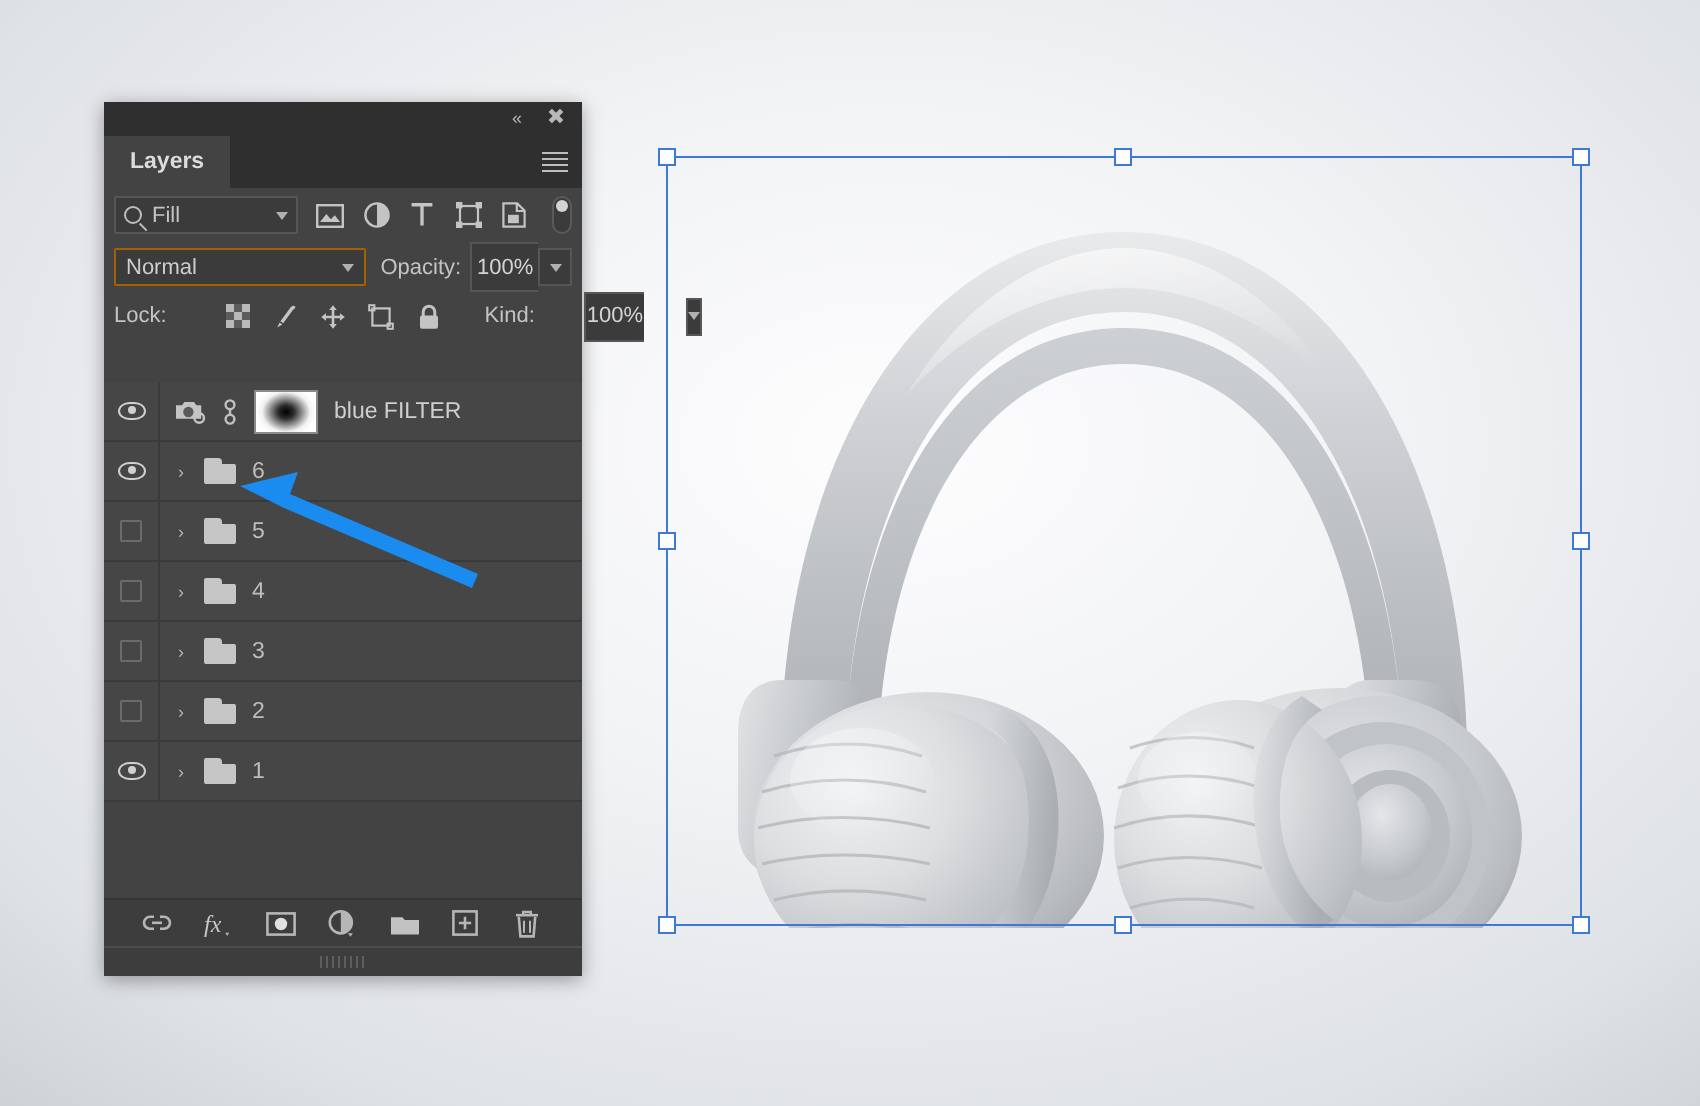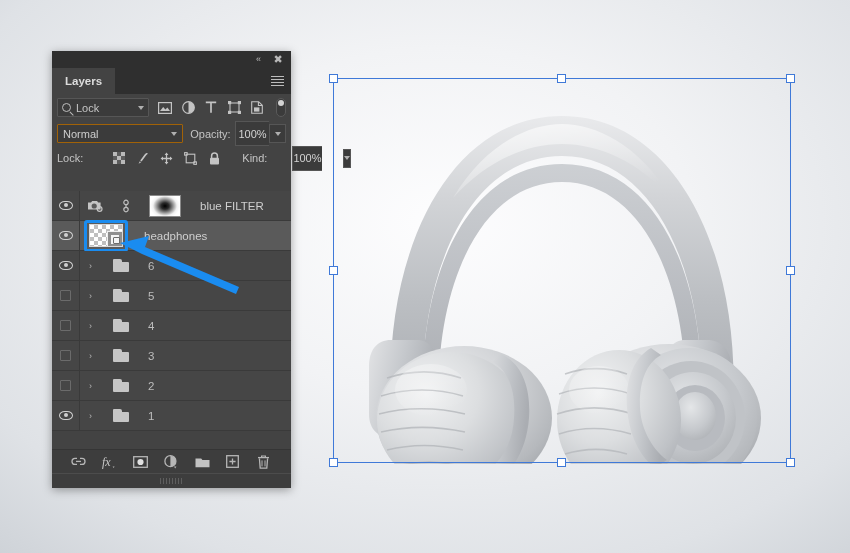--- a/index.html
+++ b/index.html
@@ -246,21 +246,21 @@
   .eye-off {
     width: 11px; height: 11px;
     border: 1px solid #6b6b6b;
     border-radius: 1px;
   }
   .row-body {
     flex: 1;
     display: flex; align-items: center;
     padding-left: 7px;
     min-width: 0;
-    gap: 19px;
+    gap: 8px;
   }
   .disc-arrow {
     width: 7px; height: 10px; flex: none;
     color: #b8b8b8;
     display:flex;align-items:center;justify-content:center;
     font-size: 9px;
   }
   .folder-ic {
     width: 16px; height: 13px; flex: none;
     position: relative;
@@ -501,21 +501,21 @@
         <span></span>
           <span></span>
           <span></span>
           <span></span>
       </div>
     </div>
 
     <div class="filter-row">
       <div class="kind-select">
         <span class="magn"></span>
-        <span class="kind-label">Lock</span>
+        <span class="kind-label">Fill</span>
         <span class="chev-dn"></span>
       </div>
       <div class="filter-icons">
         <div class="fi">
           <svg width="14" height="12" viewBox="0 0 14 12">
             <rect x="0.6" y="0.6" width="12.8" height="10.8" fill="none" stroke="#c4c4c4" stroke-width="1.2"></rect>
             <path d="M2 9 L5.2 5 L7.4 7.6 L9.4 5.6 L12 9 Z" fill="#c4c4c4"></path>
           </svg>
         </div>
         <div class="fi">
@@ -630,34 +630,20 @@
               <path d="M4 1.2 A2.2 2.2 0 0 1 4 5.6 A2.2 2.2 0 0 1 4 1.2 Z" fill="none" stroke="#c0c0c0" stroke-width="1.2"></path>
               <path d="M4 8.4 A2.2 2.2 0 0 1 4 12.8 A2.2 2.2 0 0 1 4 8.4 Z" fill="none" stroke="#c0c0c0" stroke-width="1.2"></path>
               <path d="M4 5 V9" stroke="#c0c0c0" stroke-width="1.2"></path>
             </svg>
           </span>
           <span class="mask-thumb"></span>
           <span class="layer-name">blue FILTER</span>
         </div>
       </div>
 
-      <div class="layer-row selected">
-        <div class="eye-cell">
-          <span class="eye-on"></span>
-        </div>
-        <div class="row-body">
-          <span class="so-thumb-wrap">
-            <span class="so-ring"></span>
-            <span class="so-thumb">
-              <span class="so-badge"></span>
-            </span>
-          </span>
-          <span class="layer-name">headphones</span>
-        </div>
-      </div>
 
       <div class="layer-row">
         <div class="eye-cell">
           <span class="eye-on"></span>
         </div>
         <div class="row-body">
           <span class="disc-arrow">›</span>
           <span class="folder-ic"></span>
           <span class="layer-name num">6</span>
         </div>

